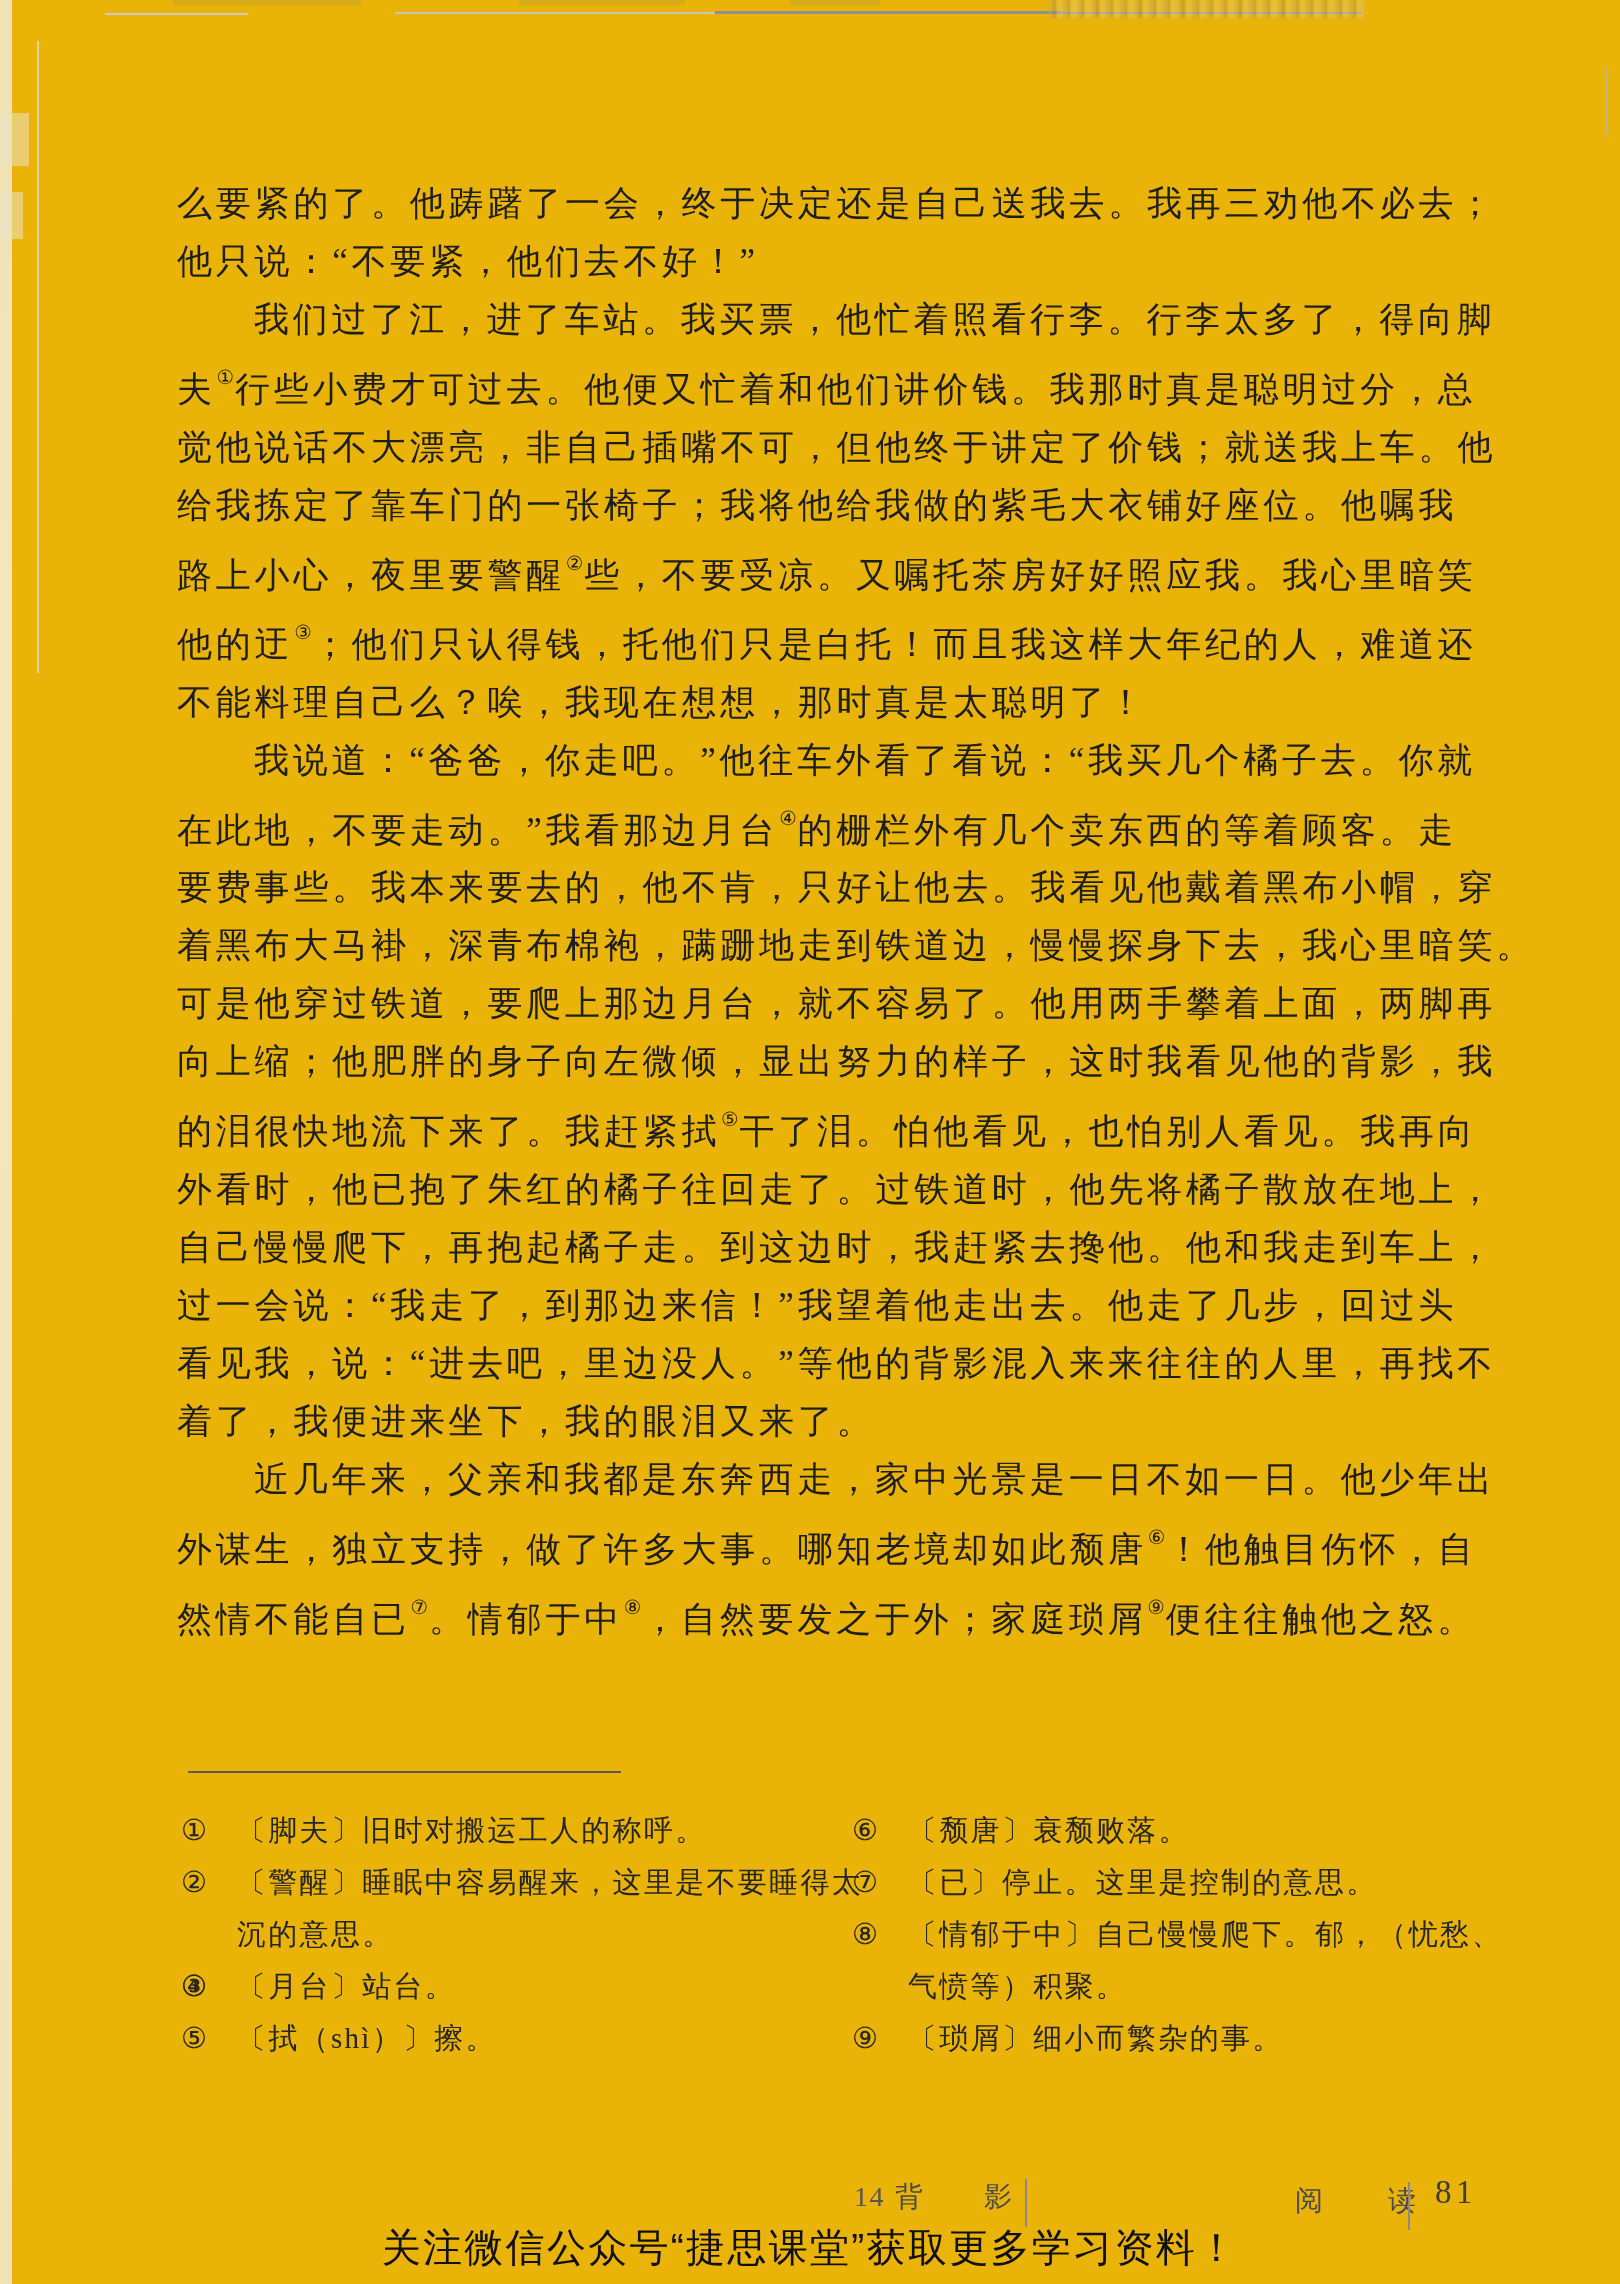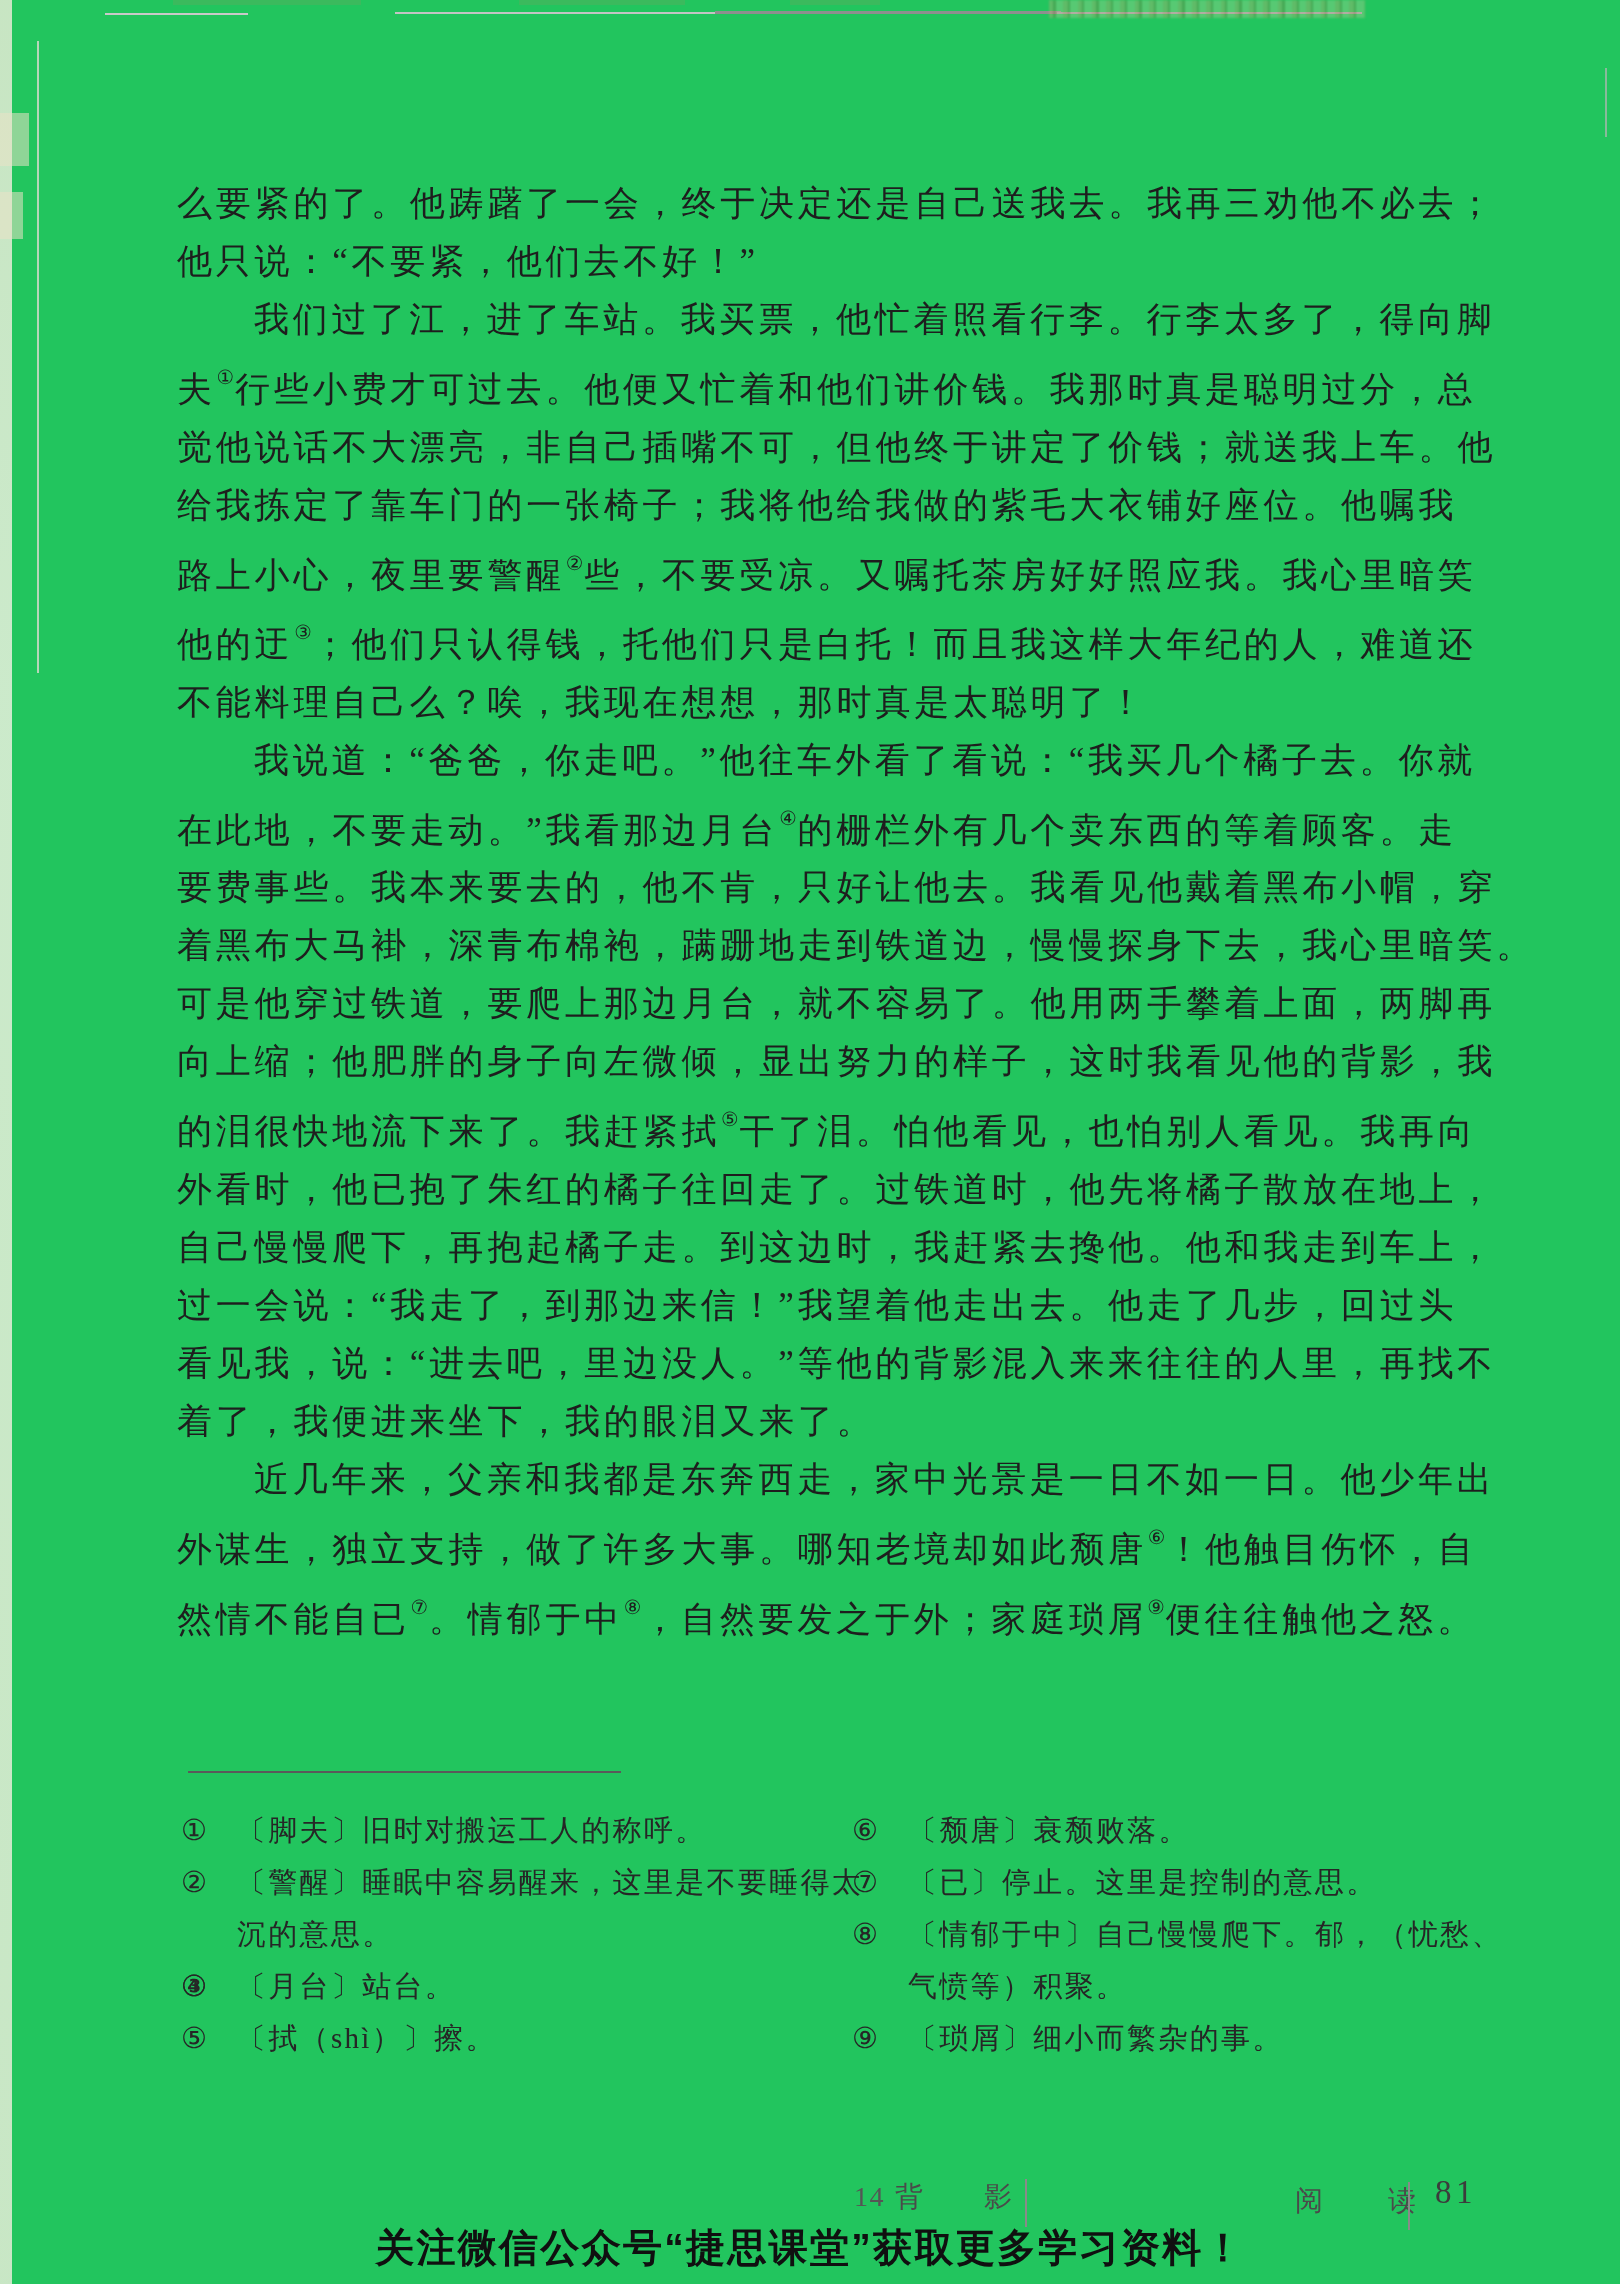--- a/index.html
+++ b/index.html
@@ -1,19 +1,19 @@
 <!DOCTYPE html>
 <html style="font-size:12px"><head>
 <meta charset="utf-8">
 <style>
   html,body{margin:0;padding:0;background:#e8e6e0;}
   #page{
     position:relative;
     width:1620px;height:2284px;
-    background:#22c55e;
+    background:#eab308;
     overflow:hidden;
     font-family:"Liberation Serif","DejaVu Serif",serif;
     color:#1f1f1f;
   }
   
   .left-edge-tint{
     position:absolute;left:0;top:0;width:12px;height:100%;
     background:linear-gradient(180deg,#f1eddc 0%,#f6f3e6 30%,#f4f1e2 60%,#f2efdf 100%);
     opacity:.8;
   }
@@ -71,21 +71,21 @@
   #lesson-number{letter-spacing:1.5px;margin-right:10px;color:#555;}
   #lesson-title{letter-spacing:27px;color:#4a4a4a;}
   .v-bar{position:absolute;width:2.3px;height:48px;background:#8a8a8a;}
   #bar-1{left:1025px;top:2179px;}
   #bar-2{left:1408px;top:2182px;}
   #section-label{left:1295px;top:2182px;font-size:28px;letter-spacing:29px;color:#4a4a4a;}
   #page-number{left:1435px;top:2174px;font-size:33px;color:#3c3c3c;letter-spacing:4.5px;}
   #promo{
     position:absolute;left:50%;top:2221px;transform:translateX(-50%);
     font-family:"Liberation Sans","DejaVu Sans",sans-serif;
-    font-weight:700;font-size:39px;letter-spacing:2.3px;color:#101010;
+    font-weight:400;font-size:39px;letter-spacing:2.3px;color:#101010;
     white-space:nowrap;
   }
 </style>
 </head>
 <body>
 
 <div id="page">
 
   <div class="left-edge-tint"></div>
   <div class="left-vline"></div>

